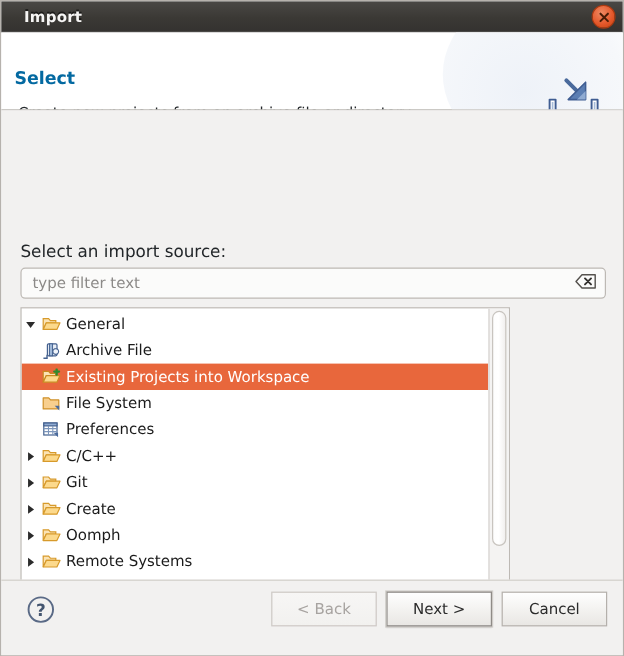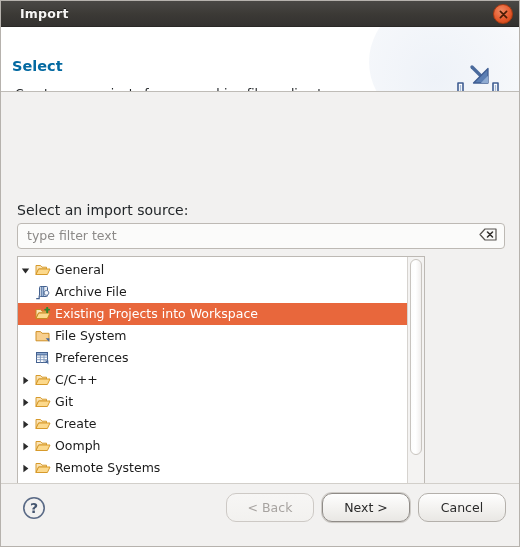--- a/index.html
+++ b/index.html
@@ -241,21 +241,21 @@
   .btn-row {
     position: absolute;
     right: 13px;
     top: 9px;
     display: flex;
     gap: 8px;
   }
   .btn {
     min-width: 88px;
     height: 29px;
-    border-radius: 10px;
+    border-radius: 0;
     border: 1px solid #b4b0ab;
     background: linear-gradient(to bottom, #fefefe 0%, #f4f3f1 48%, #e9e7e4 100%);
     color: #2b2b2b;
     font-family: inherit;
     font-size: 12.5px;
     padding: 0 12px;
     box-sizing: border-box;
     cursor: pointer;
   }
   .btn.disabled {

